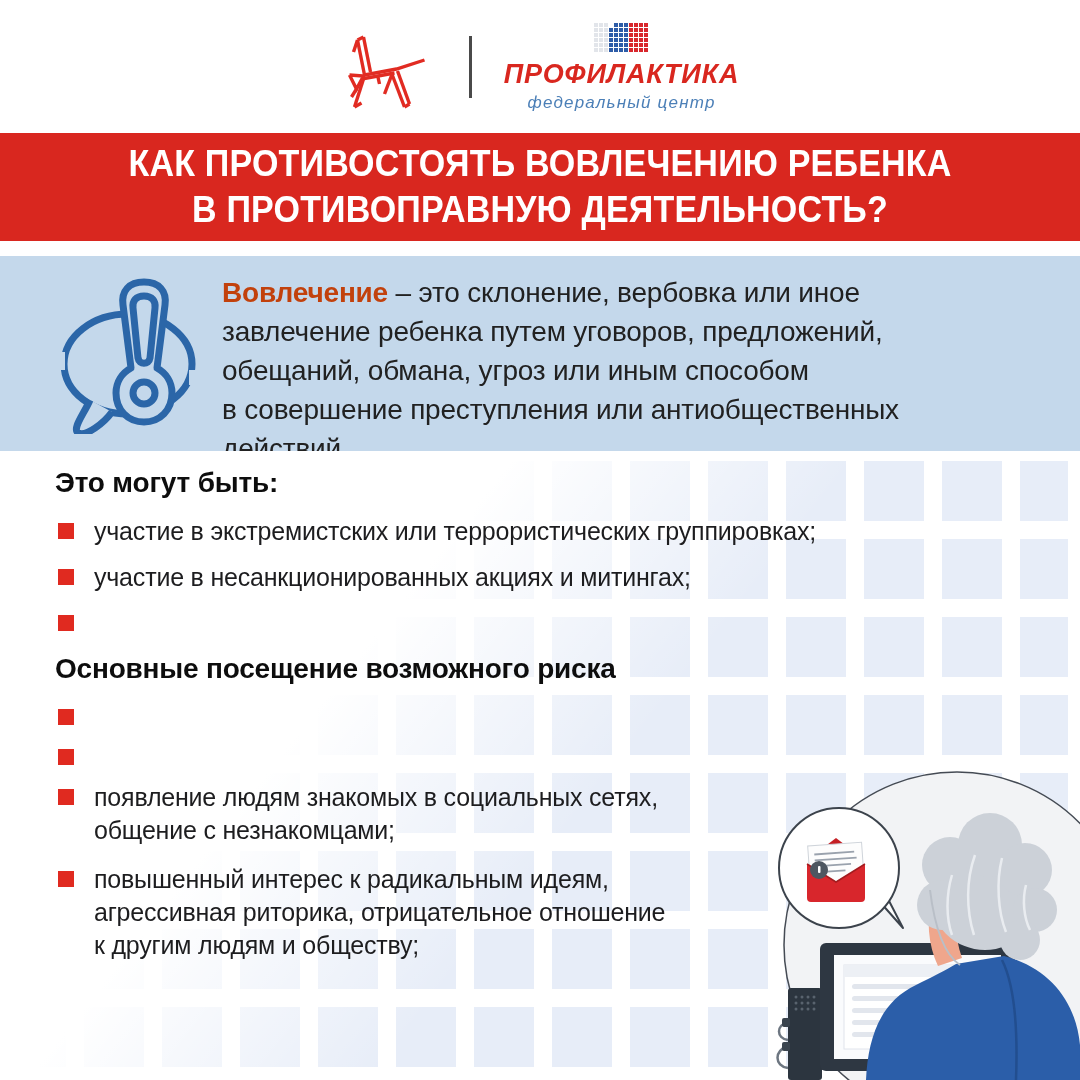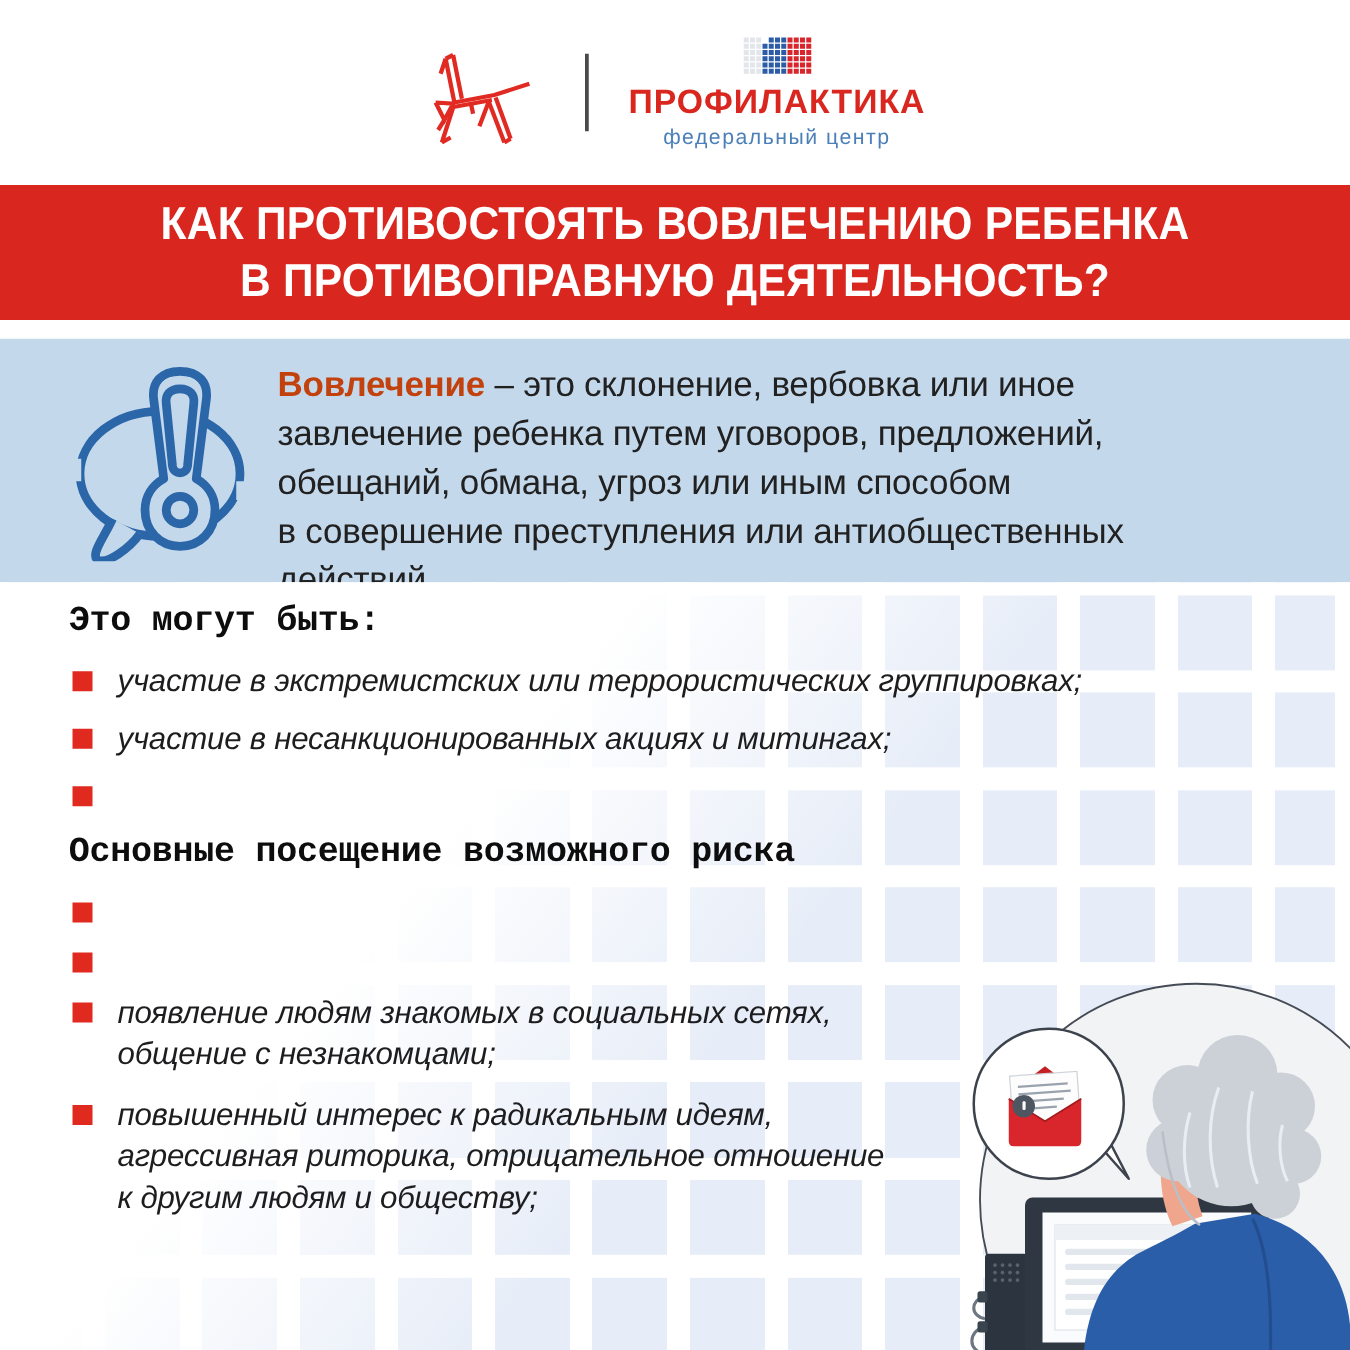--- a/index.html
+++ b/index.html
@@ -6,22 +6,22 @@
   body{
     width:1080px;height:1080px;position:relative;overflow:hidden;
     background:#ffffff;
     font-family:"Liberation Sans","DejaVu Sans",sans-serif;
     -webkit-font-smoothing:antialiased;
   }
   .page{position:absolute;inset:0;width:1080px;height:1080px;}
 
   
   .header{
-    height:148px;display:flex;align-items:center;justify-content:center;
-    gap:32px;background:#fff;
+    height:133px;display:flex;align-items:center;justify-content:center;
+    gap:32px;background:#fff;font-style:italic;
   }
   .brand-mark{width:96px;height:88px;flex:0 0 auto;}
   .header-divider{width:3px;height:62px;background:#4a4a4a;flex:0 0 auto;}
   .logo-block{display:flex;flex-direction:column;align-items:center;}
   .pixel-grid{display:grid;grid-template-columns:repeat(11,4px);grid-auto-rows:4px;gap:1px;margin-bottom:9px;}
   .pixel-grid span{display:block;width:4px;height:4px;}
   .logo-name{font-size:27px;font-weight:bold;letter-spacing:.8px;color:#d9271f;line-height:1;}
   .logo-sub{font-size:17px;color:#4b7fb7;letter-spacing:1.2px;margin-top:6px;line-height:1;}
 
   
@@ -53,24 +53,23 @@
     background-image:
       linear-gradient(128deg,#ffffff 0%,#ffffff 33%,rgba(255,255,255,0) 55%),
       repeating-linear-gradient(to right,#ffffff 0 18px,rgba(255,255,255,0) 18px 78px),
       repeating-linear-gradient(to bottom,#ffffff 0 18px,rgba(255,255,255,0) 18px 78px);
     background-position:0 0,-12px 0,0 -8px;
   }
   .content-inner{position:relative;z-index:2;padding:8px 0 0 55px;}
   .sec-heading{
     font-size:28px;font-weight:bold;color:#0d0d0d;letter-spacing:-0.2px;
     margin:8px 0 16px 0;
-    font-family:Liberation Mono, monospace;
   }
   .sec-heading.second{margin-top:22px;}
-  .blist{list-style:none;margin:0;padding:0;font-style:italic;}
+  .blist{list-style:none;margin:0;padding:0;}
   .blist li{display:flex;align-items:flex-start;margin-bottom:13px;}
   .blist.risks li{margin-bottom:16px;}
   .bullet{
     flex:0 0 auto;width:16px;height:16px;background:#e02a20;margin:8px 20px 0 3px;
   }
   .item-text{
     font-size:25px;line-height:33px;color:#1d1d1f;white-space:pre-line;letter-spacing:-0.2px;
   }
 
   

